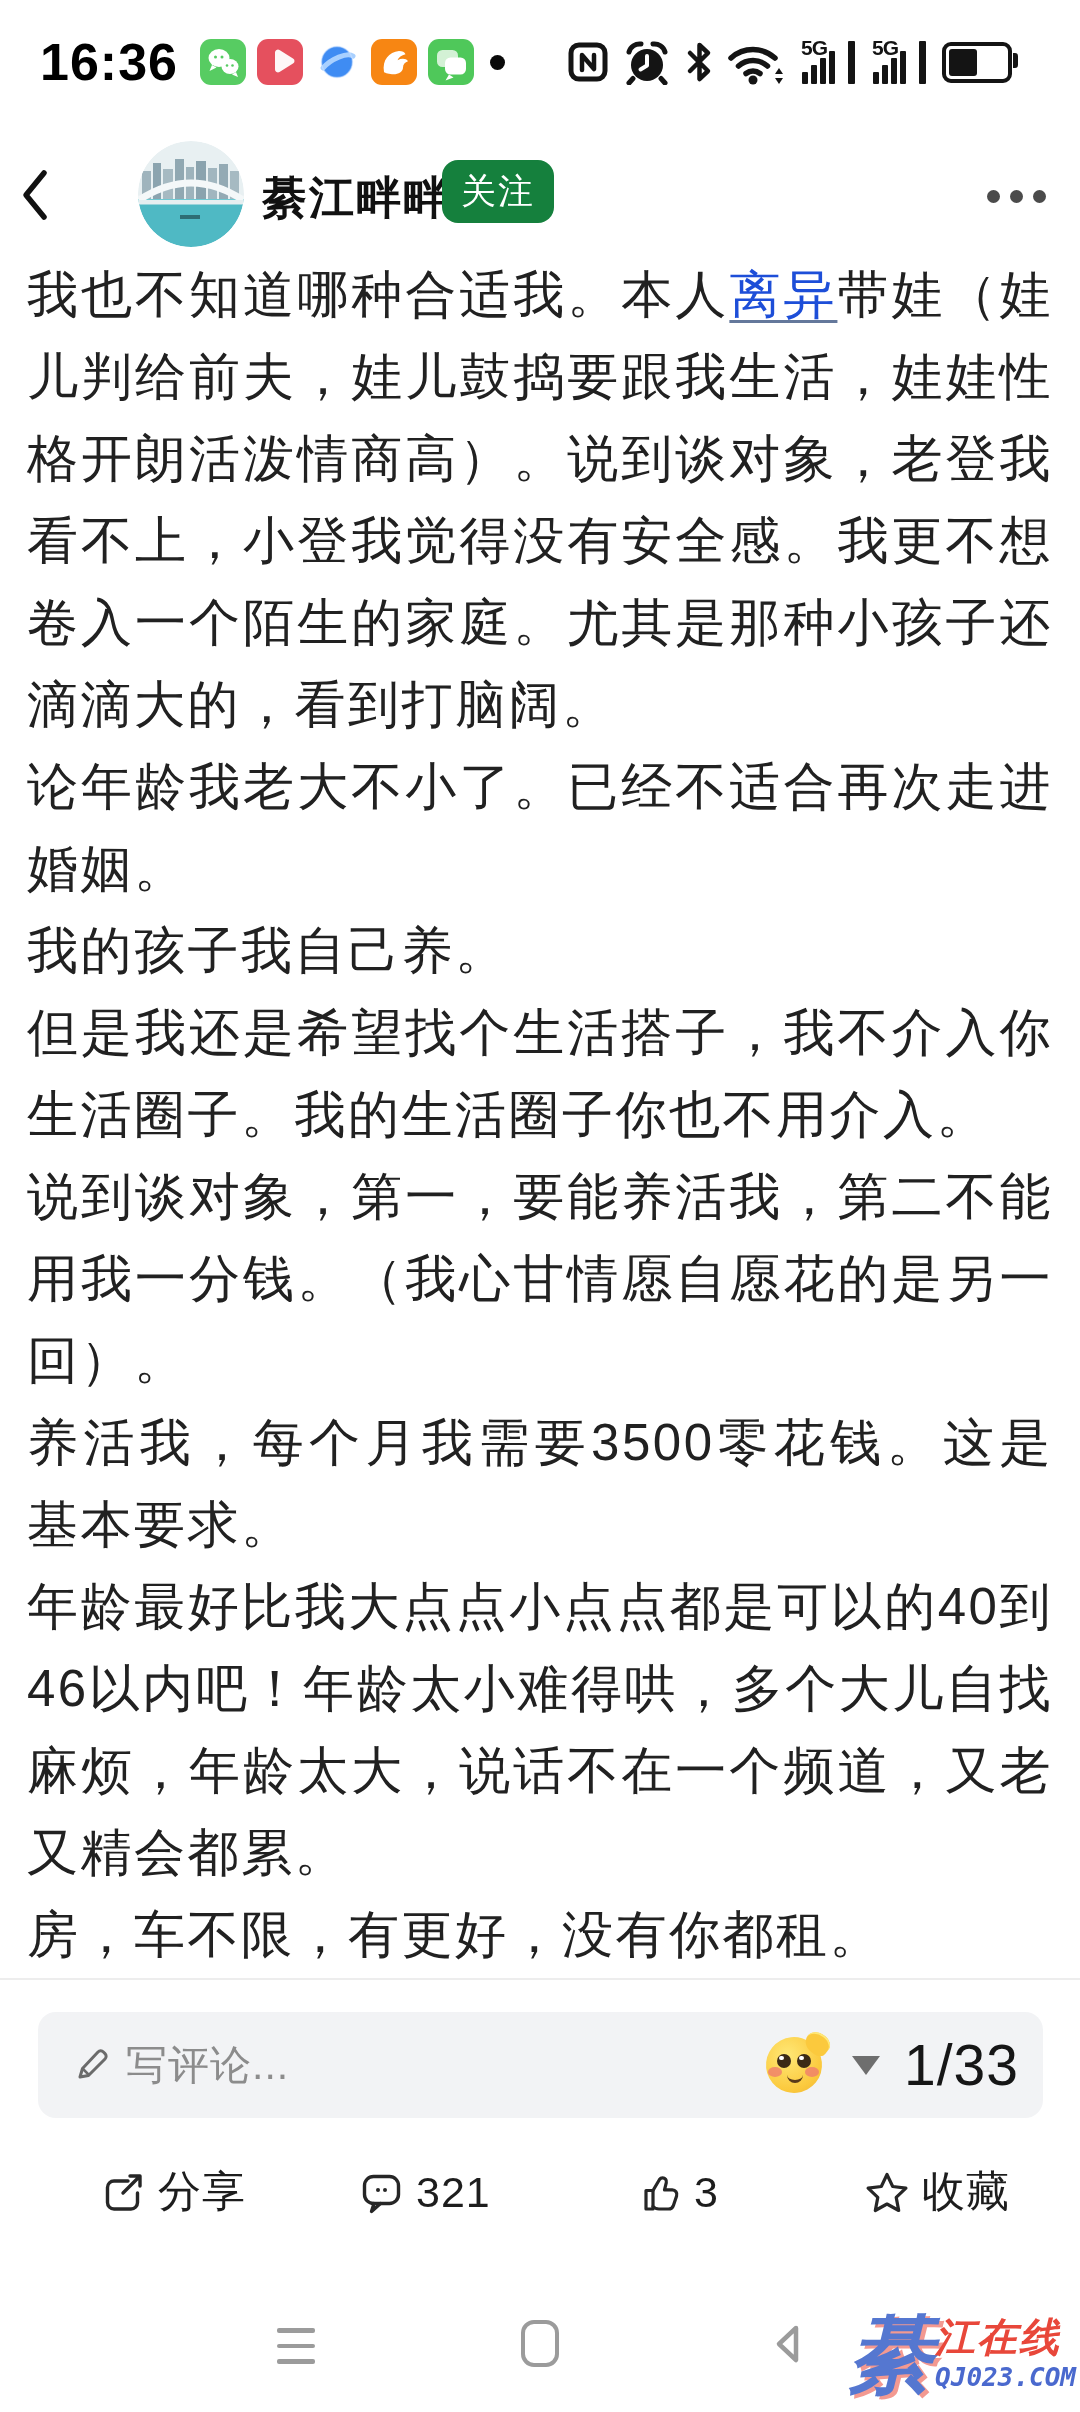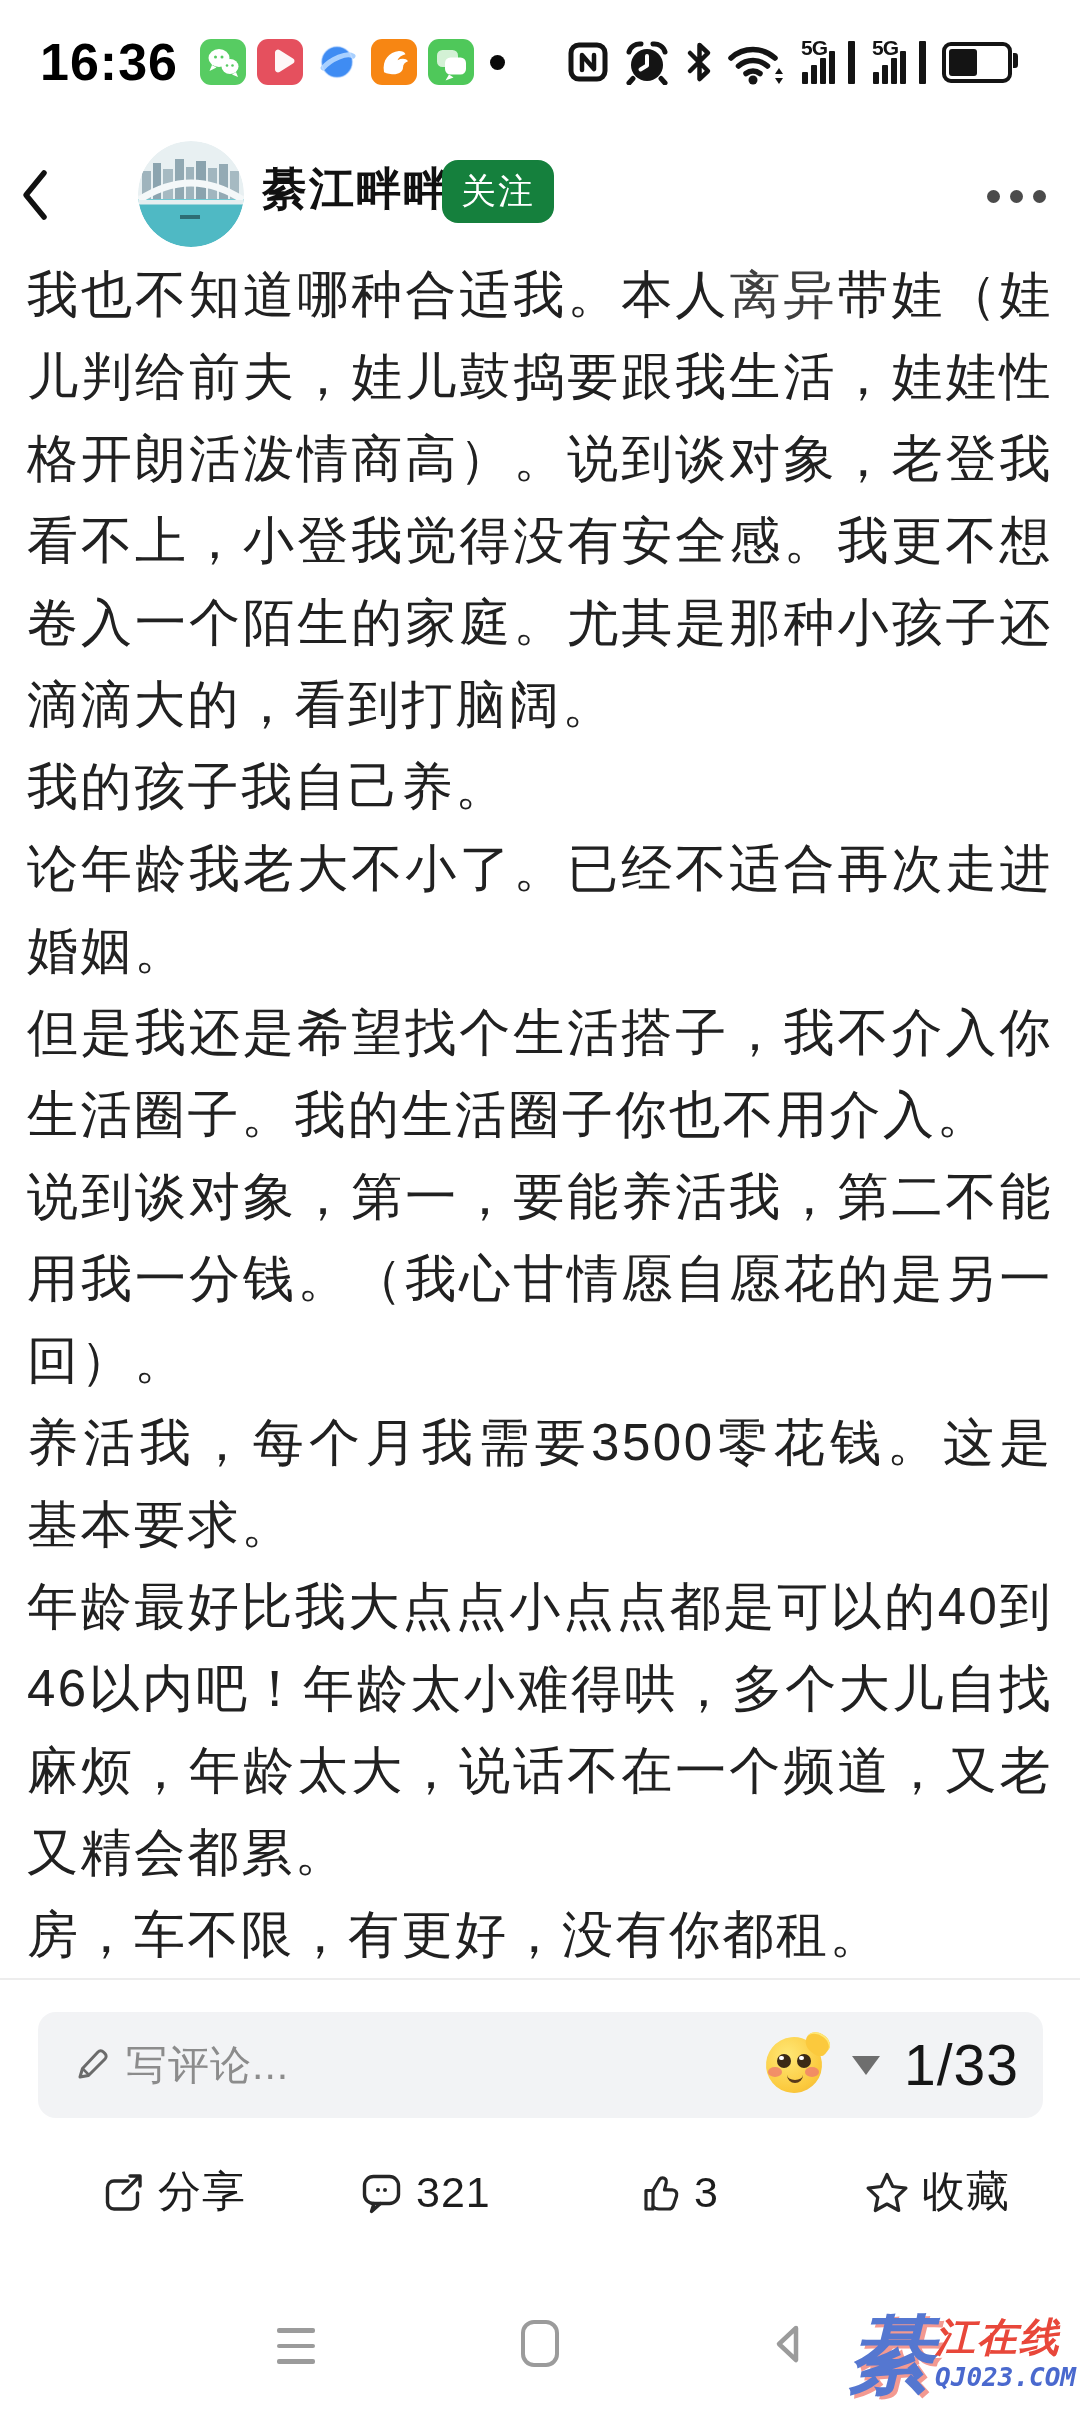--- a/index.html
+++ b/index.html
@@ -20,31 +20,31 @@
   .sigbars i{display:block;width:6px;background:#141414;border-radius:1px;}
   .sigtall{position:absolute;right:1px;bottom:1px;width:7px;height:43px;background:#141414;border-radius:1px;}
   .batt{position:relative;width:62px;height:33px;border:4px solid #141414;border-radius:9px;margin-right:6px;}
   .batt::after{content:"";position:absolute;right:-10px;top:7px;width:5px;height:15px;background:#141414;border-radius:0 3px 3px 0;}
   .batt-fill{position:absolute;left:3px;top:3px;bottom:3px;width:28px;background:#141414;border-radius:3px;}
 
   
   .header{position:absolute;top:140px;left:0;right:0;height:112px;}
   .back{position:absolute;left:20px;top:28px;}
   .avatar{position:absolute;left:138px;top:1px;width:106px;height:106px;border-radius:50%;overflow:hidden;}
-  .uname{position:absolute;left:262px;top:19px;font-size:45px;font-weight:700;color:#111;letter-spacing:2px;}
+  .uname{position:absolute;left:262px;top:28px;font-size:45px;font-weight:700;color:#111;letter-spacing:2px;}
   .followbtn{position:absolute;left:442px;top:20px;width:112px;height:63px;background:#15803d;border-radius:16px;
              display:flex;align-items:center;justify-content:center;color:#fff;font-size:35px;letter-spacing:2px;}
   .more{position:absolute;right:34px;top:50px;display:flex;gap:10px;}
   .more i{width:13px;height:13px;border-radius:50%;background:#4b4b4b;display:block;}
 
   
   .post{position:absolute;left:27px;top:254px;width:1026px;font-size:51px;line-height:82px;
         letter-spacing:2.5px;color:#212121;text-align:justify;}
   .post p{margin:0;padding:0;}
-  .post a{color:#404040;text-decoration-color:#64789b;
+  .post a{color:#1d4ed8;text-decoration:underline;text-decoration-color:#64789b;
           text-decoration-thickness:3px;text-underline-offset:8px;cursor:pointer;}
 
   
   .divider{position:absolute;left:0;top:1978px;width:100%;height:2px;background:#ededed;}
 
   
   .commentbar{position:absolute;left:38px;top:2012px;width:1005px;height:106px;background:#f2f3f5;
               border-radius:18px;display:flex;align-items:center;padding:0 24px 0 34px;box-sizing:border-box;gap:21px;}
   .cb-left{display:flex;align-items:center;flex:1;gap:14px;}
   .cb-ph{font-size:41px;color:#8c8c8c;letter-spacing:1px;}
@@ -209,22 +209,22 @@
     <div class="followbtn">关注</div>
     <div class="more">
         <i></i>
         <i></i>
         <i></i>
       </div>
   </div>
 
   <div class="post">
     <p><span>我也不知道哪种合适我。本人</span><a>离异</a><span>带娃（娃儿判给前夫，娃儿鼓捣要跟我生活，娃娃性格开朗活泼情商高）。说到谈对象，老登我看不上，小登我觉得没有安全感。我更不想卷入一个陌生的家庭。尤其是那种小孩子还滴滴大的，看到打脑阔。</span></p>
+    <p>论年龄我老大不小了。已经不适合再次走进婚姻。</p>
     <p>我的孩子我自己养。</p>
-    <p>论年龄我老大不小了。已经不适合再次走进婚姻。</p>
     <p>但是我还是希望找个生活搭子，我不介入你生活圈子。我的生活圈子你也不用介入。</p>
     <p>说到谈对象，第一，要能养活我，第二不能用我一分钱。（我心甘情愿自愿花的是另一回）。</p>
     <p>养活我，每个月我需要3500零花钱。这是基本要求。</p>
     <p>年龄最好比我大点点小点点都是可以的40到46以内吧！年龄太小难得哄，多个大儿自找麻烦，年龄太大，说话不在一个频道，又老又精会都累。</p>
     <p>房，车不限，有更好，没有你都租。</p>
   </div>
 
   <div class="divider"></div>
 
   <div class="commentbar">

